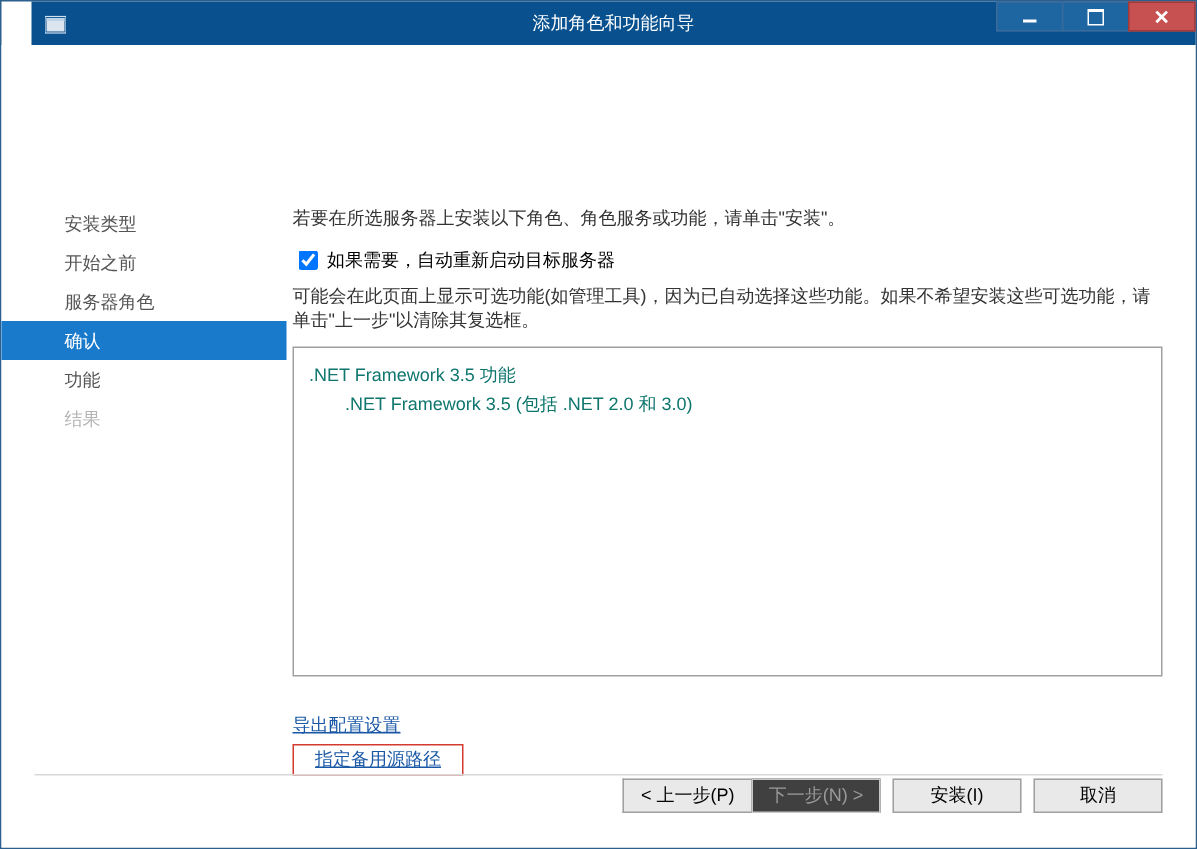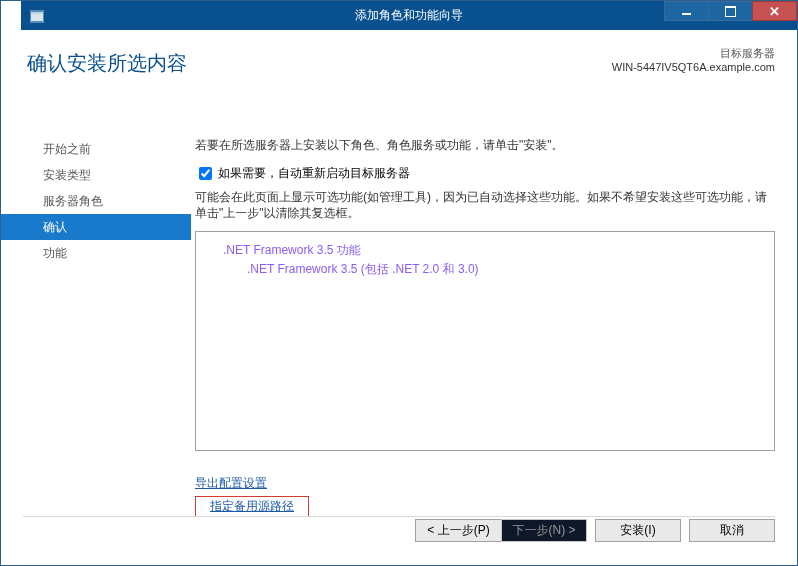--- a/index.html
+++ b/index.html
@@ -59,41 +59,41 @@
     font-size: 12px; color: #333; margin: 6px 0 10px 0; line-height: 18px;
   }
   .chk-row {
     display: flex; align-items: center; font-size: 12px; margin-bottom: 6px;
   }
   .chk-row input { margin-right: 6px; }
   .note {
     font-size: 12px; color: #333; line-height: 16px; margin-bottom: 10px;
   }
   .listbox {
-    border: 1px solid #a0a0a0; flex: 1; min-height: 220px; padding: 8px 27px; font-size: 12px; color: #8b5cf6; overflow: auto; background: #fff;
+    border: 1px solid #a0a0a0; flex: 1; min-height: 220px; padding: 8px 10px; font-size: 12px; color: #0f766e; overflow: auto; background: #fff;
   }
   .listbox .lvl0 { margin: 2px 0; }
   .listbox .lvl1 { margin: 2px 0 2px 24px; }
   .links {
     margin-top: 24px;
   }
   .links a {
     display: block; font-size: 12px; color: #1a58a6; text-decoration: underline; margin-bottom: 4px; width: fit-content;
   }
   .links .highlighted {
     border: 1px solid #d43a2f; padding: 1px 14px; text-decoration: underline;
   }
   .footer {
     position: absolute; bottom: 0; left: 0; right: 0; height: 46px; display: flex; align-items: flex-start; justify-content: flex-end; padding-right: 22px; gap: 8px;
   }
   .footer button {
     min-width: 86px; height: 23px; font-size: 12px; background: #e9e9e9; border: 1px solid #a0a0a0; cursor: default; padding: 0 10px;
   }
   .footer button:disabled {
-    color: #9a9a9a; background: #0f172a; border-color: #c8c8c8;
+    color: #9a9a9a; background: #404040; border-color: #c8c8c8;
   }
   .footer .nav-pair { display: flex; }
   .footer .nav-pair button:first-child { border-right: none; }
   .hr {
     position: absolute; left: 22px; right: 22px; bottom: 48px; border-top: 1px solid #d8d8d8;
   }
 </style>
 </head>
 <body>
 
@@ -110,36 +110,30 @@
     <span class="title">添加角色和功能向导</span>
     <div class="controls">
       <div class="ctrl-btn ctrl-min"></div>
       <div class="ctrl-btn ctrl-max"></div>
       <div class="ctrl-btn ctrl-close">✕</div>
     </div>
   </div>
 
   <div class="body">
 
-    <div class="header-area">
-      <h1 class="page-title">确认安装所选内容</h1>
-      <div class="target-info">
-        <div class="lbl">目标服务器</div>
-        <div class="srv">WIN-5447IV5QT6A.example.com</div>
-      </div>
-    </div>
 
     <div class="content-row">
 
       <div class="sidebar">
+        <div class="nav-item">安装类型</div>
         <div class="nav-item">开始之前</div>
-        <div class="nav-item">安装类型</div>
         <div class="nav-item">服务器角色</div>
         <div class="nav-item active">确认</div>
         <div class="nav-item">功能</div>
+        <div class="nav-item disabled">结果</div>
       </div>
 
       <div class="main">
         <div class="instr">若要在所选服务器上安装以下角色、角色服务或功能，请单击"安装"。</div>
         <label class="chk-row">
           <input type="checkbox" checked="" style="">
           <span>如果需要，自动重新启动目标服务器</span>
         </label>
         <div class="note">可能会在此页面上显示可选功能(如管理工具)，因为已自动选择这些功能。如果不希望安装这些可选功能，请单击"上一步"以清除其复选框。</div>
 

